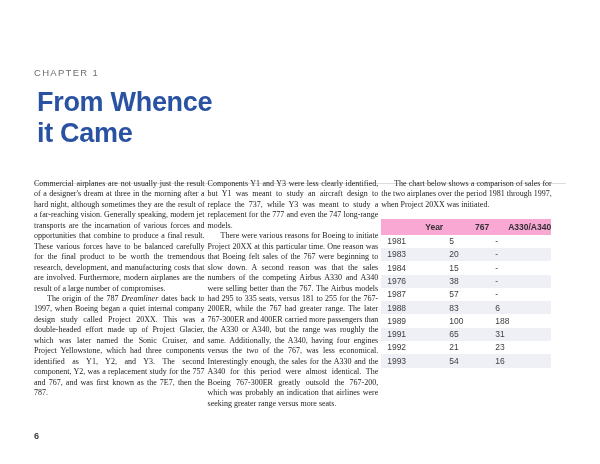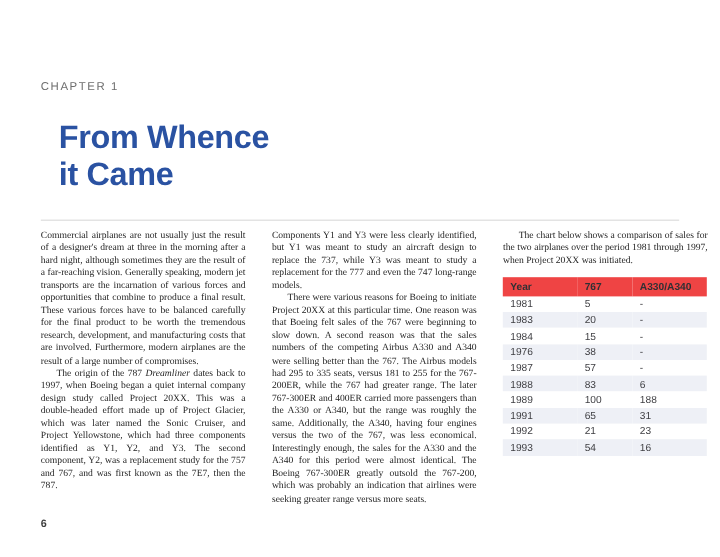--- a/index.html
+++ b/index.html
@@ -19,40 +19,40 @@
     position: absolute;
     left: 34px; top: 67px;
     font-family: "Liberation Sans", sans-serif;
     font-size: 9.5px;
     letter-spacing: 1.3px;
     color: #6e6e6e;
   }
   .page-title {
     position: absolute;
     left: 33px; top: 83px;
-    margin: 16px;
+    margin: 4px;
     font-family: "Liberation Sans", sans-serif;
     font-weight: bold;
     font-size: 27px;
     line-height: 31px;
     letter-spacing: -0.3px;
     color: #2a52a2;
   }
   .rule {
     position: absolute;
     left: 34px; top: 183px;
     width: 532px; height: 1px;
     background: #dcdcdc;
   }
   .columns {
     position: absolute;
-    left: 34px; top: 191px;
+    left: 34px; top: 179px;
     width: 532px;
     display: flex;
-    gap: 22px;
+    gap: 3px;
   }
   .col {
     width: 170.6px;
     flex: 0 0 170.6px;
     font-size: 8px;
     line-height: 10.45px;
     text-align: justify;
     color: #1d1d1d;
   }
   .col p { margin: 0; }
@@ -63,26 +63,26 @@
     border-collapse: collapse;
     font-family: "Liberation Sans", sans-serif;
     font-size: 8.5px;
     color: #3e3e42;
     text-align: left;
   }
   .sales-table col.c-year { width: 62px; }
   .sales-table col.c-767  { width: 46px; }
   .sales-table col.c-a330 { width: 62px; }
   .sales-table th {
-    background: #ef4444;
+    background: #f9a8d4;
     color: #303034;
     font-weight: bold;
     padding: 3.2px 0 3.2px 6px;
     line-height: 9px;
-    text-align: left;
+    text-align: right;
   }
   .sales-table td {
     padding: 2.4px 0 2.3px 6px;
     line-height: 8.6px;
   }
   .sales-table tbody tr:nth-child(even) { background: #eef0f6; }
   .page-number {
     position: absolute;
     left: 34px; top: 431px;
     font-family: "Liberation Sans", sans-serif;

